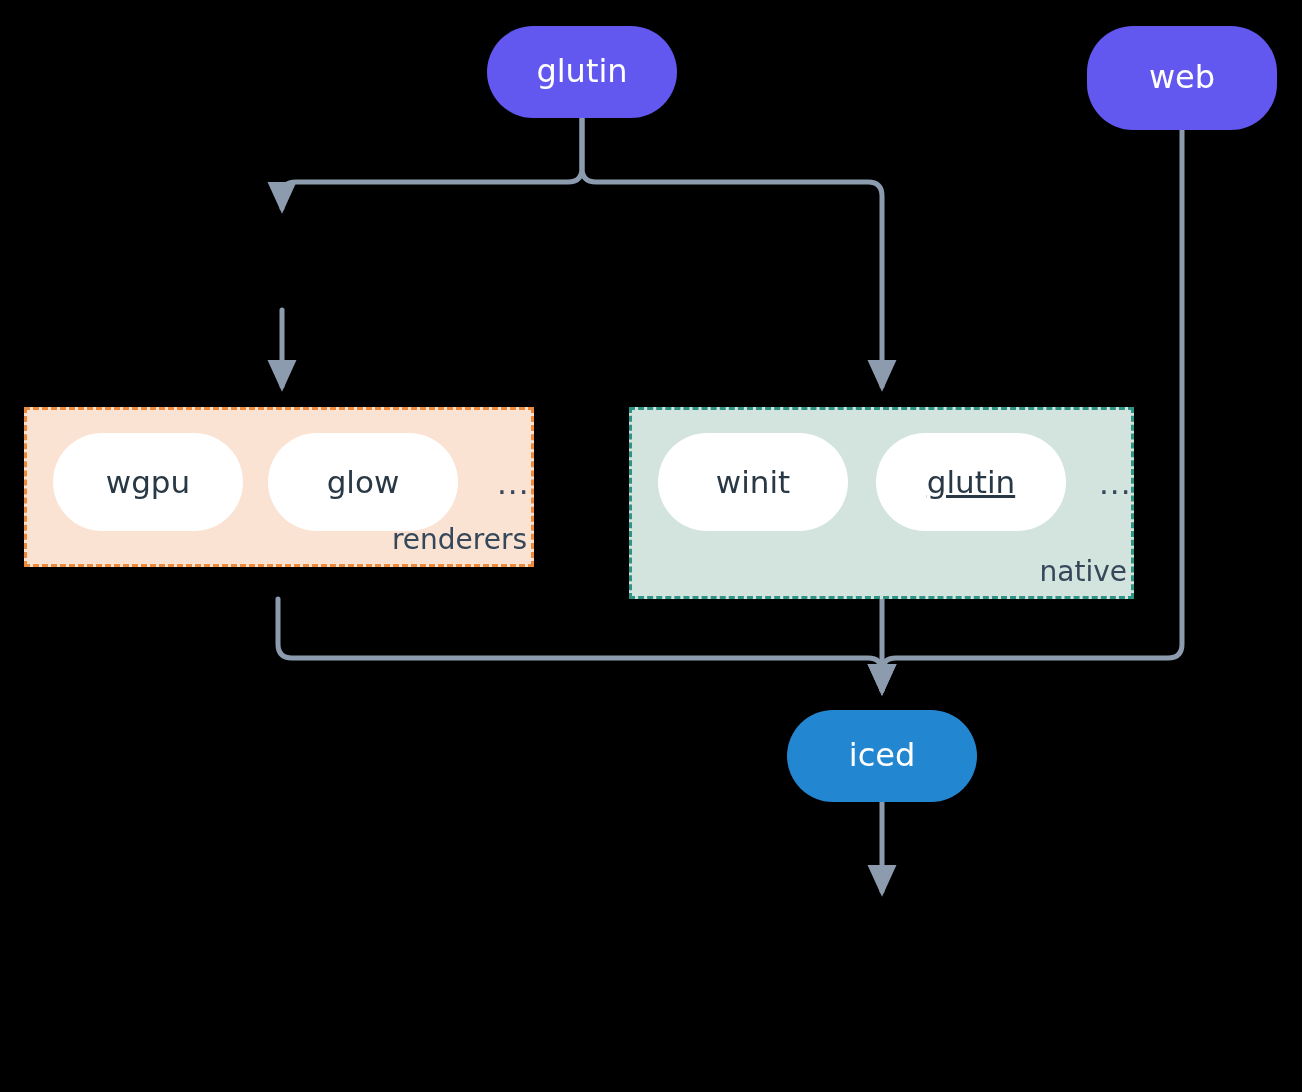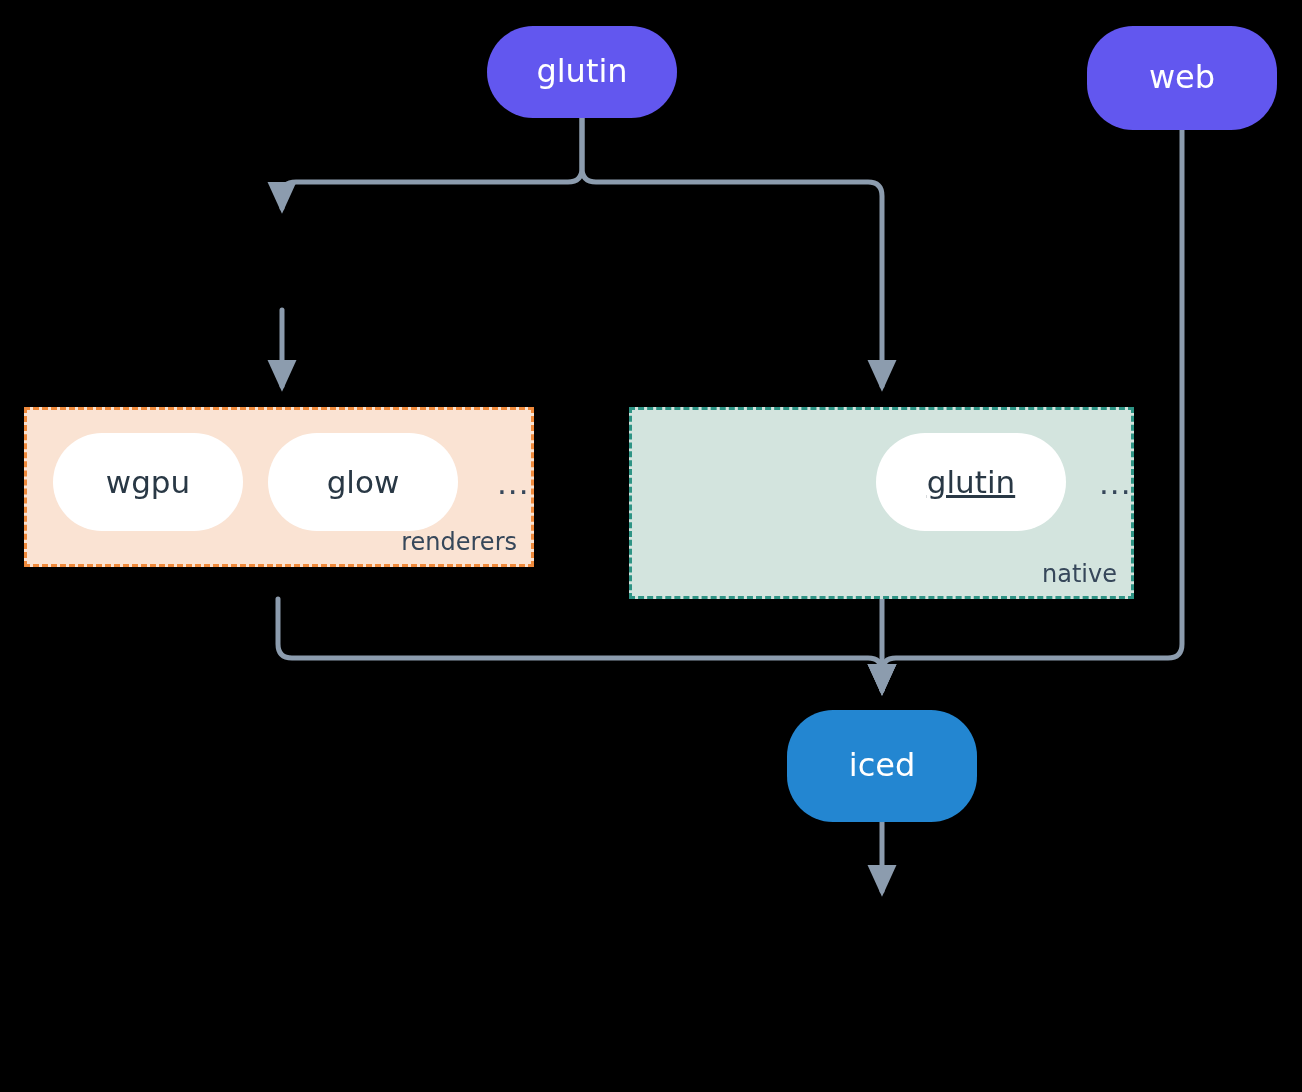--- a/index.html
+++ b/index.html
@@ -37,43 +37,43 @@
   .stadium {
     border-radius: 46px;
     color: #ffffff;
     font-size: 32px;
     line-height: 1.1;
   }
 
   .node-native  { left: 487px; top: 26px;  width: 190px; height: 92px; background: #6257EF; }
   .node-web     { left: 1087px; top: 26px; width: 190px; height: 104px; background: #6257EF; }
   .node-graphics{ left: 188px; top: 218px; width: 190px; height: 92px; background: #E5843C; }
-  .node-iced    { left: 787px; top: 710px; width: 190px; height: 112px; background: #2386D1; }
+  .node-iced    { left: 787px; top: 710px; width: 190px; height: 92px; background: #2386D1; }
 
   
   .cluster {
     position: absolute;
     box-sizing: border-box;
     z-index: 1;
   }
   .cluster-renderers {
     left: 24px; top: 407px; width: 510px; height: 160px;
     background: #FAE3D3;
     border: 3px dashed #EF8A3C;
   }
   .cluster-shells {
     left: 629px; top: 407px; width: 505px; height: 192px;
     background: #D3E4DE;
     border: 3px dashed #2E9485;
   }
   .cluster-label {
     position: absolute;
-    right: 14px;
+    right: 4px;
     bottom: 8px;
-    font-size: 24px;
+    font-size: 28px;
     color: #36475A;
   }
 
   .pill {
     position: absolute;
     box-sizing: border-box;
     background: #ffffff;
     border-radius: 50px;
     display: flex;
     align-items: center;
@@ -138,20 +138,21 @@
 
 
   <div class="cluster cluster-renderers">
     <div class="pill" style="left:26px; top:23px; width:190px;">wgpu</div>
     <div class="pill" style="left:241px; top:23px; width:190px;">glow</div>
     <div class="ellipsis" style="left:470px; top:55px;">...</div>
     <div class="cluster-label">renderers</div>
   </div>
 
   <div class="cluster cluster-shells">
+    <div class="pill" style="left:26px; top:23px; width:190px;">winit</div>
     <div class="pill" style="left:244px; top:23px; width:190px;text-decoration:underline;">glutin</div>
     <div class="ellipsis" style="left:467px; top:55px;">...</div>
     <div class="cluster-label">native</div>
   </div>
 
   <div class="node stadium node-iced">iced</div>
 
 
 </div>
 

